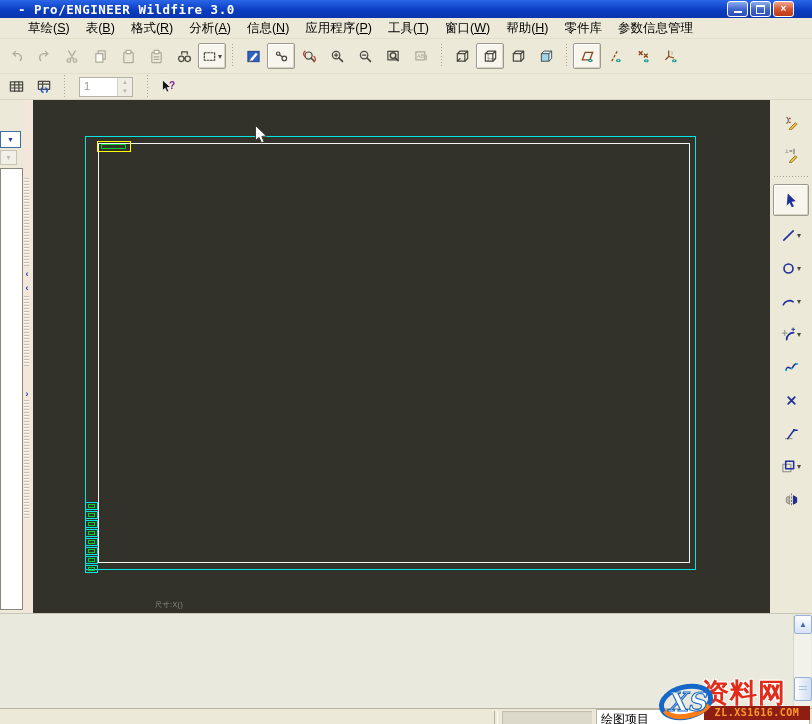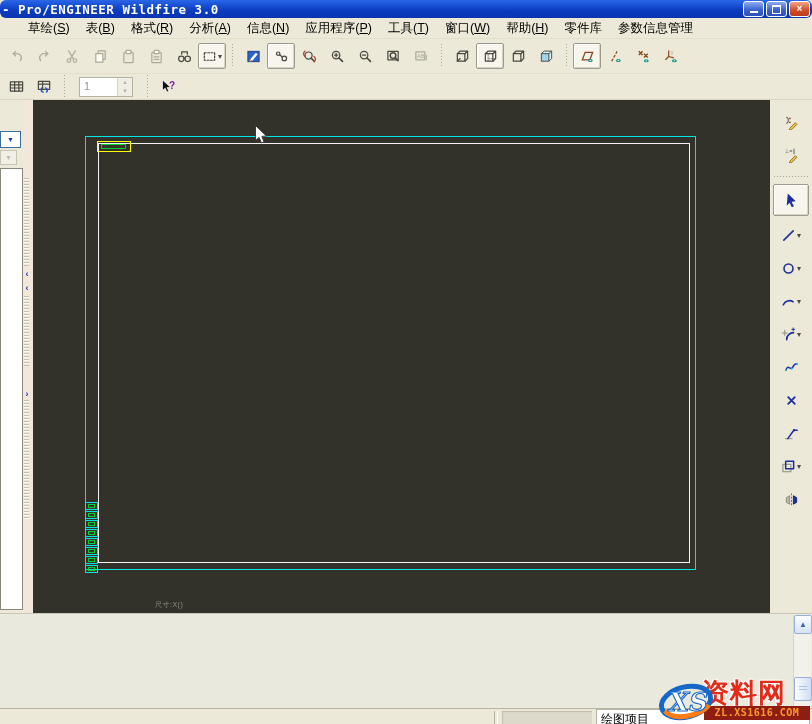--- a/index.html
+++ b/index.html
@@ -2,21 +2,21 @@
 <html style="--canvas-bg: #32312a; --sheet-cyan: #00e5e5; --hl-yellow: #ffff00; --ent-green: #00d02a; --titlebar-blue: #0a3bbf; --brand-red: #e22b18;"><head>
 <meta charset="utf-8">
 <style>
   html,body{margin:0;padding:0;}
   body{width:812px;height:724px;overflow:hidden;font-family:"Liberation Sans",sans-serif;
        background:#ece9d8;position:relative;font-size:12px;-webkit-font-smoothing:antialiased;}
   .app{position:absolute;inset:0;display:flex;flex-direction:column;}
 
   
   .titlebar{height:18px;background:linear-gradient(#2a66e8,#0a3bbf 60%,#0a35ae);
-    color:#fff;display:flex;align-items:center;padding:0 2px;flex:0 0 auto;border-radius:6px;}
+    color:#fff;display:flex;align-items:center;padding:0 18px;flex:0 0 auto;}
   .title-text{font-family:"DejaVu Sans Mono",monospace;font-weight:bold;font-size:12.5px;
     flex:1;white-space:nowrap;overflow:hidden;letter-spacing:.5px;}
   .wbtns{display:flex;gap:2px;}
   .wbtn{width:19px;height:14px;border:1px solid #fff;border-radius:3px;
     background:linear-gradient(#8cacf0,#3e63cc 55%,#2a4fb8);display:flex;align-items:center;
     justify-content:center;color:#fff;font-size:10px;line-height:1;cursor:default;}
   .wbtn .minbar{width:8px;height:2px;background:#fff;margin-top:6px;}
   .wbtn .restbox{width:7px;height:6px;border:1px solid #fff;border-top-width:2px;}
   .wbtn.close{background:linear-gradient(#f0a58c,#d4512c 55%,#bc3a18);font-weight:bold;}
 

